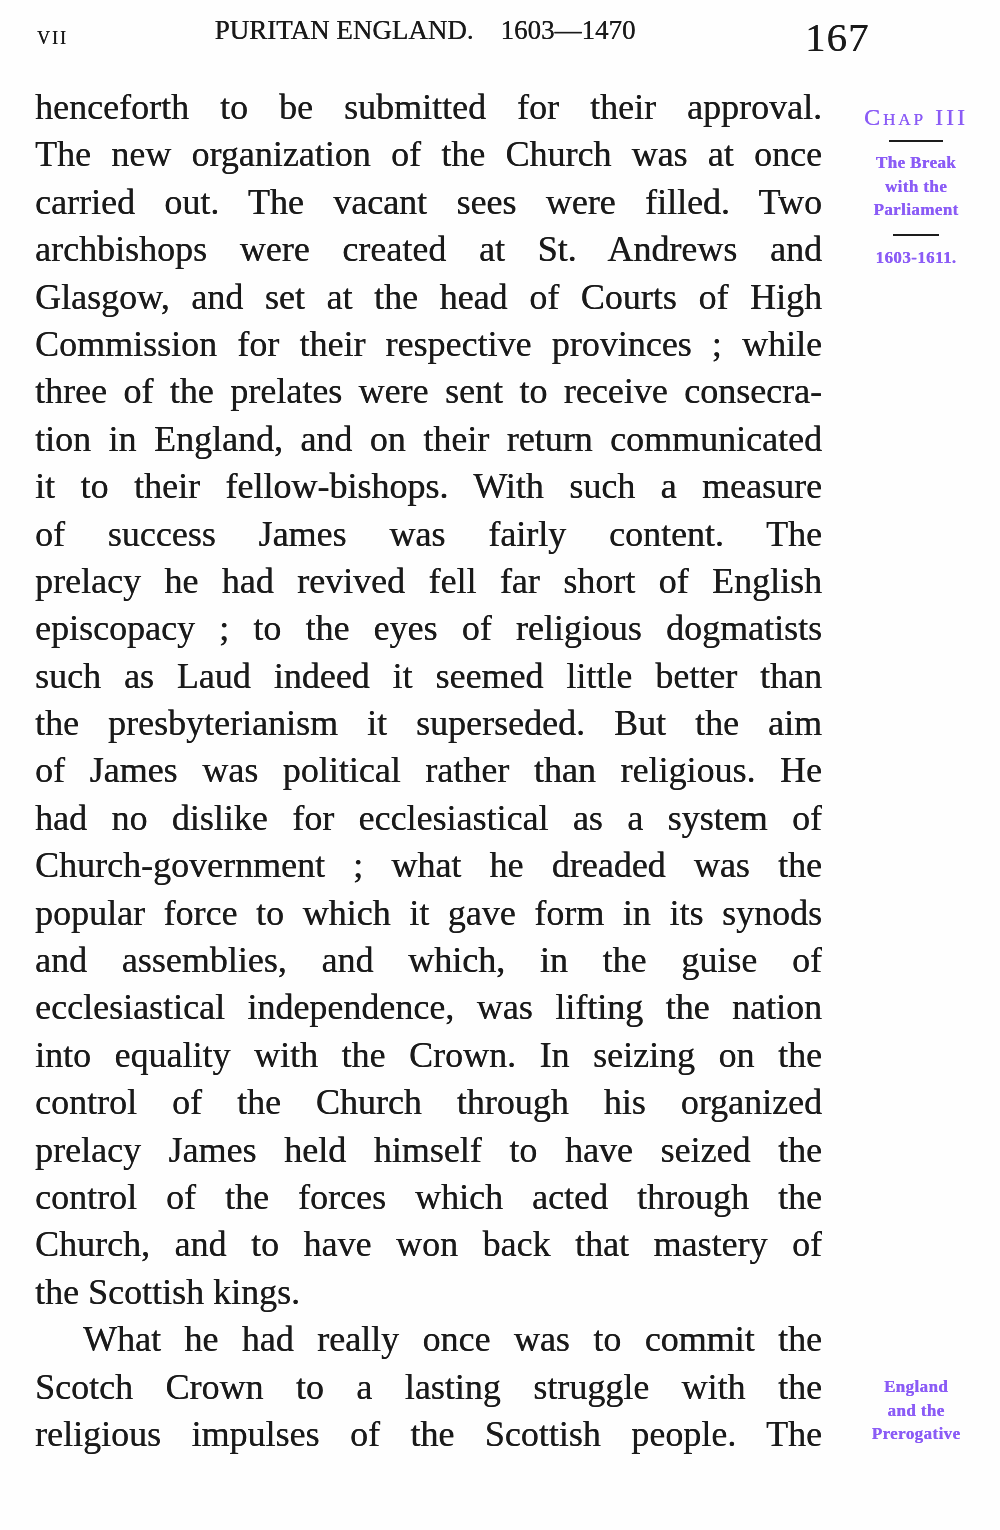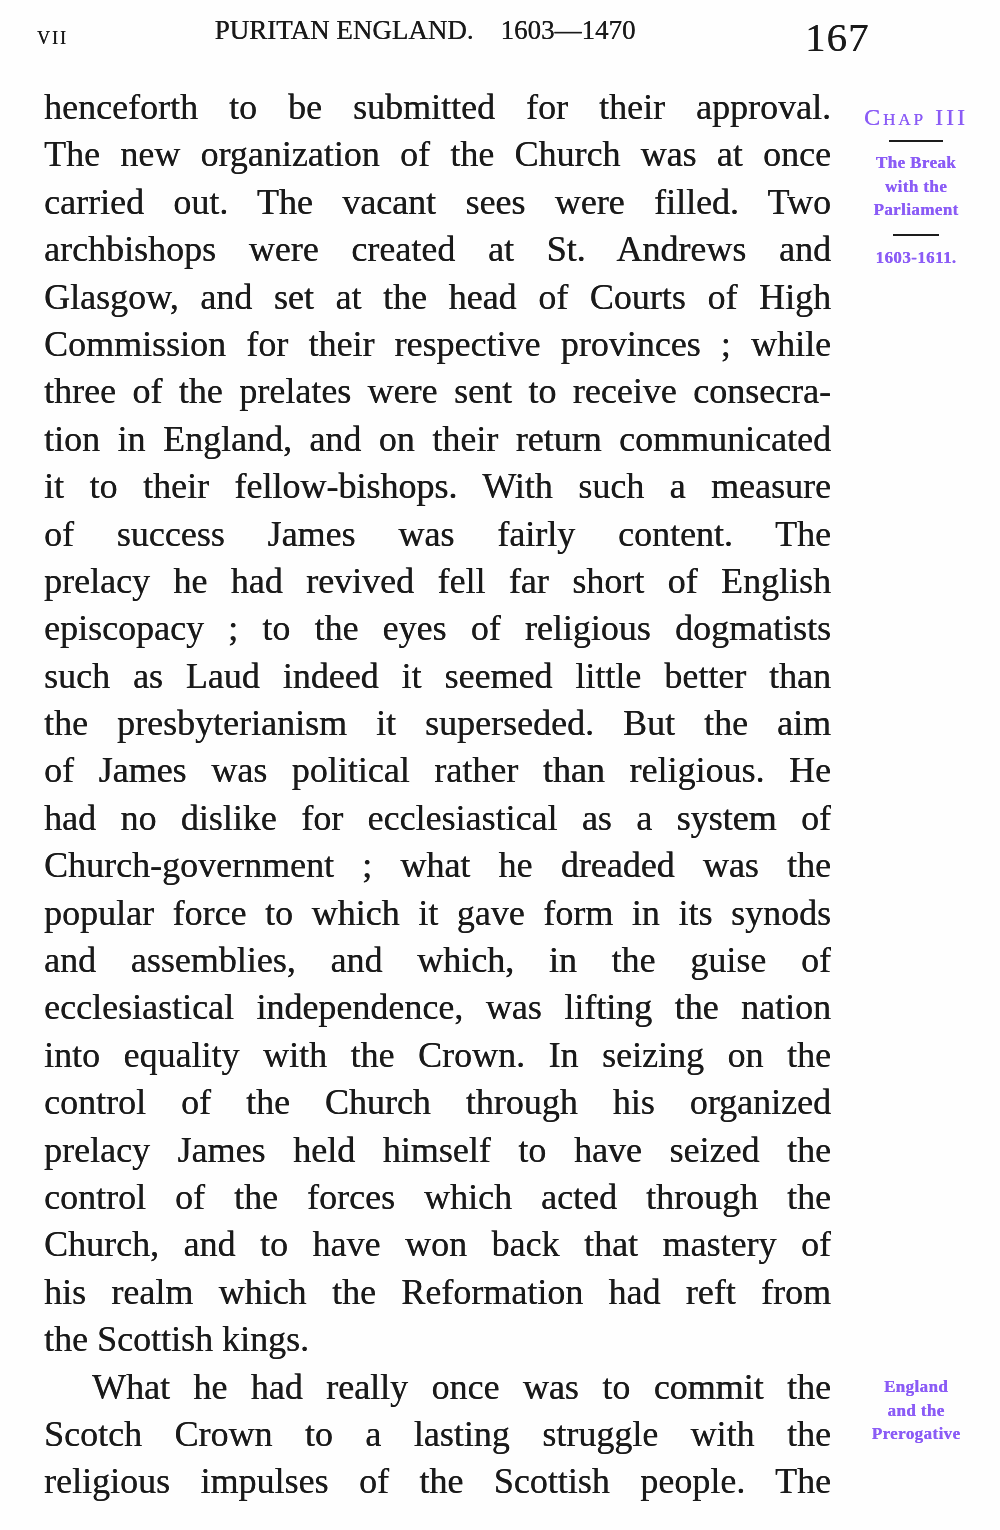--- a/index.html
+++ b/index.html
@@ -27,21 +27,21 @@
     font-size: 27px; white-space: nowrap;
   }
   .hdr-pagenum {
     position: absolute; left: 773px; top: 13px;
     font-size: 41px; letter-spacing: 1px; margin-left: 32px;
   }
 
   
   .body-col {
     position: absolute; left: 35px; top: 84px; width: 787px;
-    font-size: 36px; line-height: 47.4px; margin-left: 9px;
+    font-size: 36px; line-height: 47.4px;
   }
   .body-col .line {
     text-align: justify;
     text-align-last: justify;
     -moz-text-align-last: justify;
     height: 47.4px; overflow: hidden;
   }
   .body-col .line.lastline {
     text-align: left;
     text-align-last: left;
@@ -104,21 +104,20 @@
       <div class="line">had no dislike for ecclesiastical as a system of</div>
       <div class="line">Church-government ; what he dreaded was the</div>
       <div class="line">popular force to which it gave form in its synods</div>
       <div class="line">and assemblies, and which, in the guise of</div>
       <div class="line">ecclesiastical independence, was lifting the nation</div>
       <div class="line">into equality with the Crown. In seizing on the</div>
       <div class="line">control of the Church through his organized</div>
       <div class="line">prelacy James held himself to have seized the</div>
       <div class="line">control of the forces which acted through the</div>
       <div class="line">Church, and to have won back that mastery of</div>
-      <div class="line">his realm which the Reformation had reft from</div>
       <div class="line lastline">the Scottish kings.</div>
       <div class="line indent">What he had really once was to commit the</div>
       <div class="line">Scotch Crown to a lasting struggle with the</div>
       <div class="line">religious impulses of the Scottish people. The</div>
     </div>
 
   <aside class="note note-1">
     <div class="chap">Chap III</div>
     <div class="rule"></div>
     <div class="ntitle">The Break</div>

